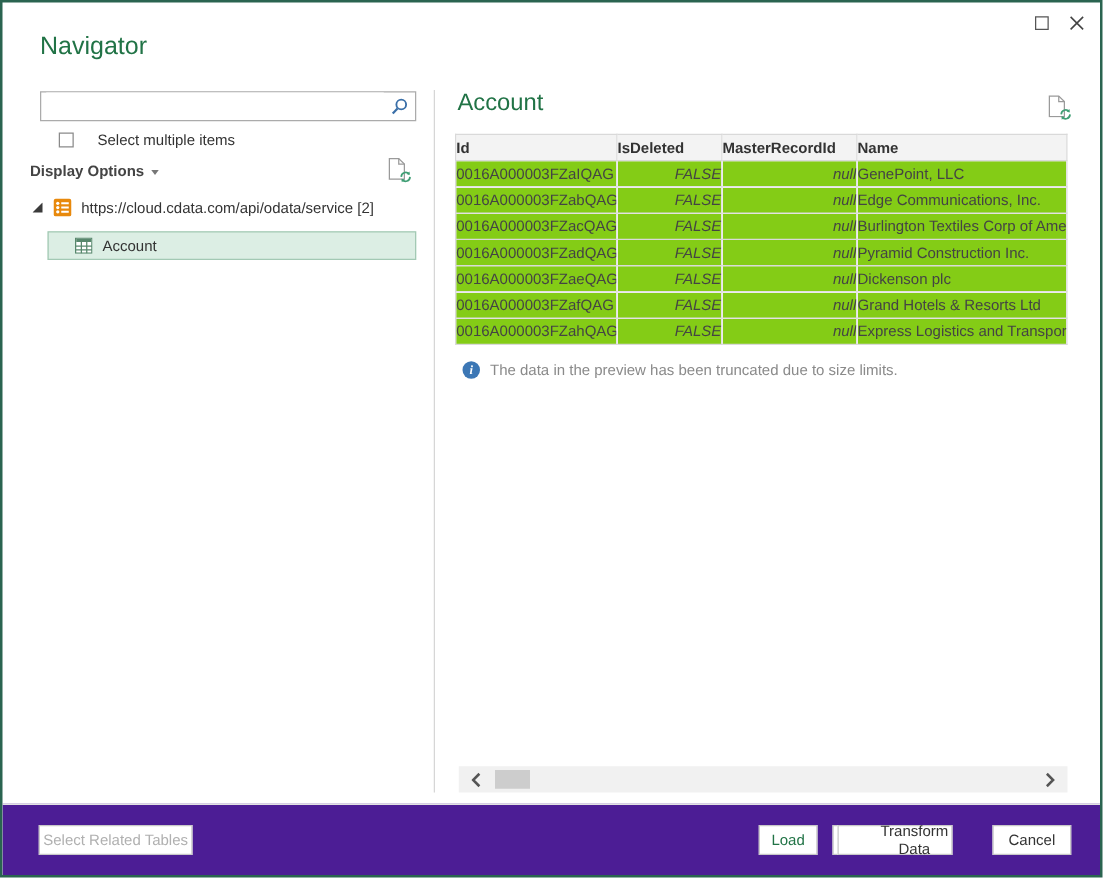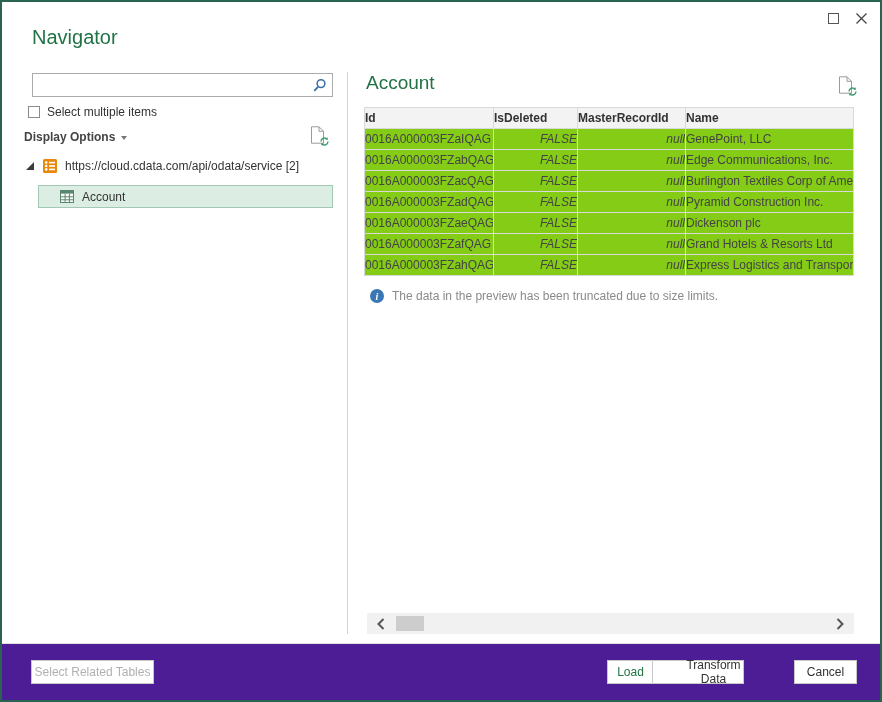--- a/index.html
+++ b/index.html
@@ -16,21 +16,21 @@
 
   
   .nav-title { position:absolute; left:30px; top:24px; font-size:20px; color:#217346; font-weight:400; }
 
   
   .search-box { position:absolute; left:30px; top:71px; width:301px; height:24px; border:1px solid #ababab; background:#fff; }
   .search-box input { position:absolute; left:4px; top:0; width:270px; height:22px; border:none; outline:none; font-size:12px; font-family:"Liberation Sans", sans-serif; }
   .search-icon { position:absolute; right:5px; top:4px; }
 
   
-  .chk-row { position:absolute; left:26px; top:103px; display:flex; align-items:center; gap:7px; }
+  .chk-row { position:absolute; left:45px; top:103px; display:flex; align-items:center; gap:19px; }
   .checkbox { width:12px; height:12px; border:1px solid #8a8a8a; background:#fff; display:inline-block; }
   .chk-label { font-size:12px; color:#333; }
 
   
   .disp-row { position:absolute; left:22px; top:128px; display:flex; align-items:center; gap:6px; cursor:pointer;font-weight:bold; }
   .disp-label { font-size:12px; color:#444; }
   .caret-down { width:0; height:0; border-left:3.5px solid transparent; border-right:3.5px solid transparent; border-top:4px solid #777; display:inline-block; margin-top:2px; }
 
   .doc-refresh { position:absolute; width:18px; height:20px; cursor:pointer; }
   .doc-refresh .arrows { position:absolute; right:-2px; bottom:-1px; }
@@ -75,21 +75,21 @@
   .hs-arrow { position:absolute; top:0; width:20px; height:21px; display:flex; align-items:center; justify-content:center; cursor:pointer; }
   .hs-left { left:4px; } .hs-right { right:4px; }
   .hs-thumb { position:absolute; left:29px; top:3px; width:28px; height:15px; background:#cdcdcd; cursor:grab; }
 
   
   .footer { position:absolute; left:0; right:0; bottom:0; height:57px; background:#4c1d95; border-top:1px solid #e2e2e2; }
   .btn { position:absolute; top:16px; height:24px; background:#fff; border:1px solid #c8c8c8; font-size:12px; font-family:"Liberation Sans", sans-serif; color:#333; cursor:pointer; display:flex; align-items:center; justify-content:center; }
   .btn-related { left:29px; width:123px; color:#b0b0b0; }
   .btn-load { left:605px; width:47px; color:#217346; }
   .btn-load-dd { left:664px; width:14px; }
-  .btn-transform { left:650px; width:92px;padding-left:31px; }
+  .btn-transform { left:668px; width:92px;padding-left:31px; }
   .btn-cancel { left:792px; width:63px; }
 </style>
 </head>
 <body>
 
 <div class="dialog">
 
   <div class="win-btn btn-max">
     <span class="max-glyph"></span>
   </div>

